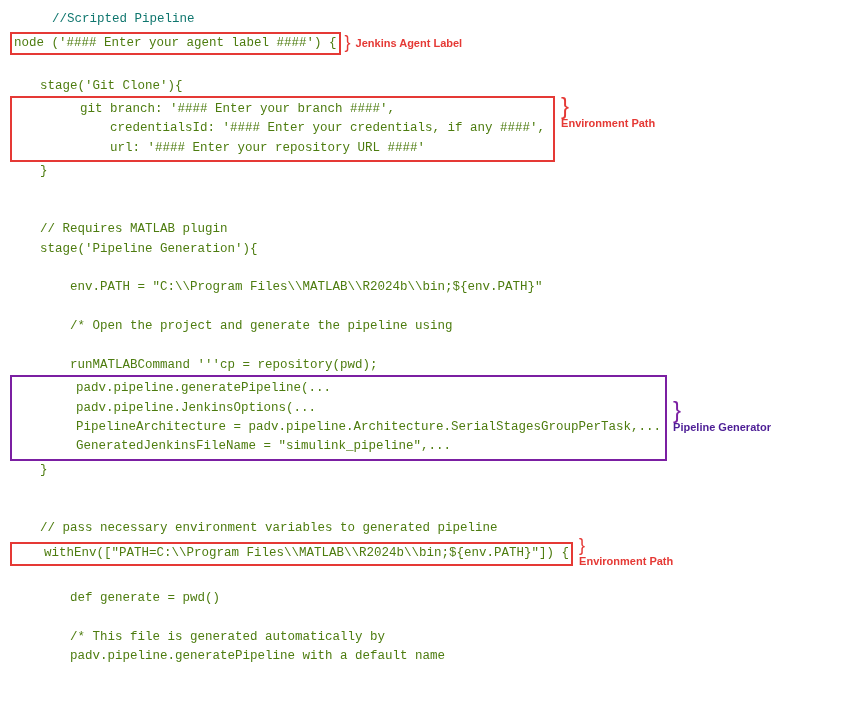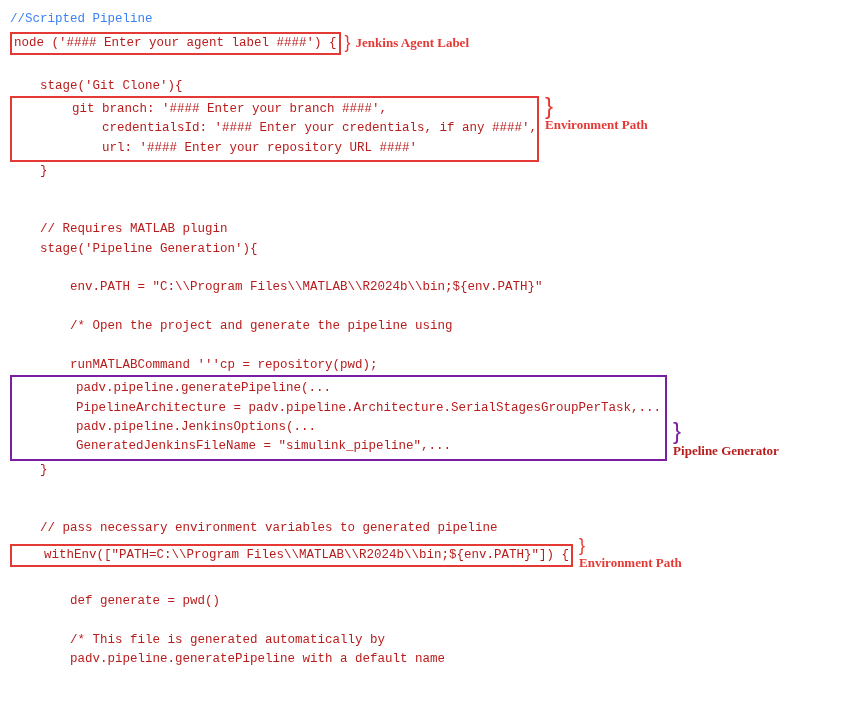--- a/index.html
+++ b/index.html
@@ -18,33 +18,34 @@
       min-height: 705px;
       padding: 10px 10px 10px 10px;
       position: relative;
       font-family: 'Courier New', Courier, monospace;
       font-size: 12.5px;
       line-height: 1.55;
     }
     .code-line {
       white-space: pre;
       display: block;
-      color: #b91c1c;
+      color: #4d7c0f;
     }
     .code-line.comment {
-      color: #3b82f6;
+      color: #0f766e;
+      margin-left: 42px;
     }
     .annotation-label {
-      font-family: Liberation Serif, serif;
-      font-size: 13px;
+      font-family: Liberation Sans, sans-serif;
+      font-size: 11px;
       font-weight: bold;
       white-space: nowrap;
     }
     .annotation-label.red { color: #e53935; }
-    .annotation-label.purple { color: #b91c1c; }
+    .annotation-label.purple { color: #4c1d95; }
 
     
     .relative { position: relative; }
   </style>
 </head>
 <body>
 
 <div class="code-container">
 
   <span class="code-line comment">//Scripted Pipeline</span>
@@ -55,21 +56,21 @@
     </span>
     <span style="color:#e53935; font-size:18px; margin-left:4px; font-family:Arial;">}</span>
     <span class="annotation-label red" style="margin-left:5px;">Jenkins Agent Label</span>
   </div>
 
   <span class="code-line">&nbsp;</span>
 
   <span class="code-line">    stage('Git Clone'){</span>
 
   <div style="display:flex; align-items:flex-start; margin-left:0;">
-    <div style="border: 2px solid #e53935; padding: 2px 0; display:inline-block;">
+    <div style="border: 2px solid #e53935; padding: 2px 8px; display:inline-block;">
       <span class="code-line">        git branch: '#### Enter your branch ####',</span>
       <span class="code-line">            credentialsId: '#### Enter your credentials, if any ####',</span>
       <span class="code-line">            url: '#### Enter your repository URL ####'</span>
     </div>
     <div style="display:flex; flex-direction:column; align-items:flex-start; margin-left:6px;">
       <span style="color:#e53935; font-size:24px; line-height:0.8; font-family:Arial;">}</span>
       <span class="annotation-label red" style="white-space:nowrap;">Environment Path</span>
     </div>
   </div>
 
@@ -79,25 +80,25 @@
 
   <span class="code-line">    // Requires MATLAB plugin</span>
   <span class="code-line">    stage('Pipeline Generation'){</span>
   <span class="code-line">&nbsp;</span>
   <span class="code-line">        env.PATH = "C:\\Program Files\\MATLAB\\R2024b\\bin;${env.PATH}"</span>
   <span class="code-line">&nbsp;</span>
   <span class="code-line">        /* Open the project and generate the pipeline using</span>
   <span class="code-line">&nbsp;</span>
   <span class="code-line">        runMATLABCommand '''cp = repository(pwd);</span>
 
-  <div style="display:flex; align-items:flex-end;">
+  <div style="display:flex; align-items:center;">
     <div style="border: 2px solid #7b1fa2; padding: 2px 4px; display:inline-block;">
       <span class="code-line">        padv.pipeline.generatePipeline(...</span>
+      <span class="code-line">        padv.pipeline.JenkinsOptions(...</span>
       <span class="code-line">        PipelineArchitecture = padv.pipeline.Architecture.SerialStagesGroupPerTask,...</span>
-      <span class="code-line">        padv.pipeline.JenkinsOptions(...</span>
       <span class="code-line">        GeneratedJenkinsFileName = "simulink_pipeline",...</span>
     </div>
     <div style="display:flex; flex-direction:column; align-items:flex-start; margin-left:6px;">
       <span style="color:#7b1fa2; font-size:24px; line-height:0.8; font-family:Arial;">}</span>
       <span class="annotation-label purple" style="white-space:nowrap;">Pipeline Generator</span>
     </div>
   </div>
 
   <span class="code-line">    }</span>
   <span class="code-line">&nbsp;</span>

